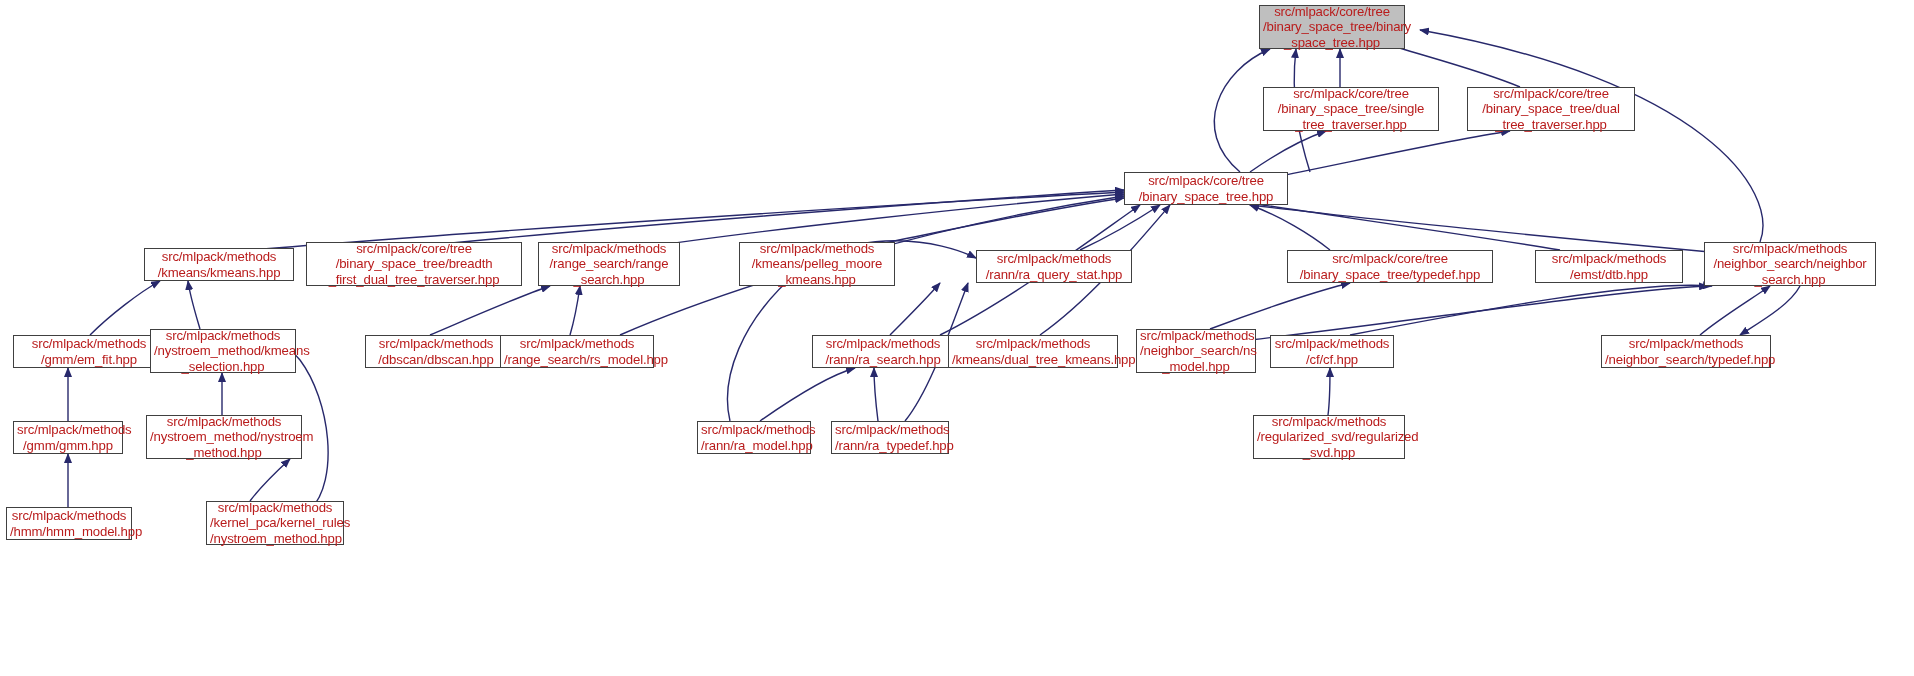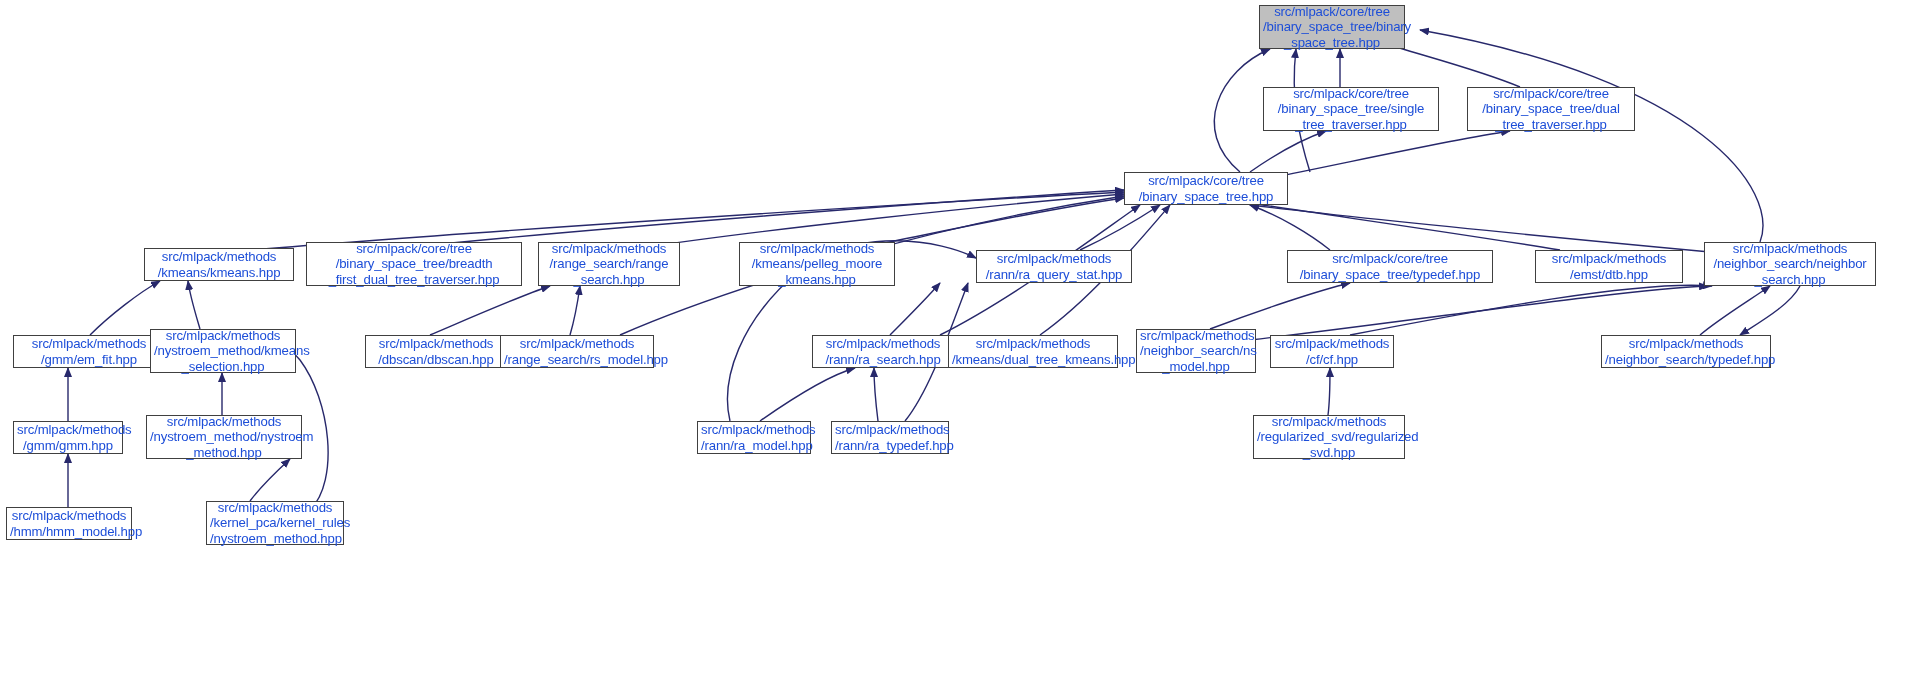--- a/index.html
+++ b/index.html
@@ -20,21 +20,21 @@
     left: 0;
     top: 0;
     width: 1914px;
     height: 676px;
   }
   .node {
     position: absolute;
     box-sizing: border-box;
     border: 1px solid #000000;
     background: #ffffff;
-    color: #1d4ed8;
+    color: #b91c1c;
     font-size: 13.2px;
     line-height: 15.4px;
     text-align: center;
     display: flex;
     align-items: center;
     justify-content: center;
     white-space: pre-line;
     z-index: 5;
     letter-spacing: -0.15px;
   }

